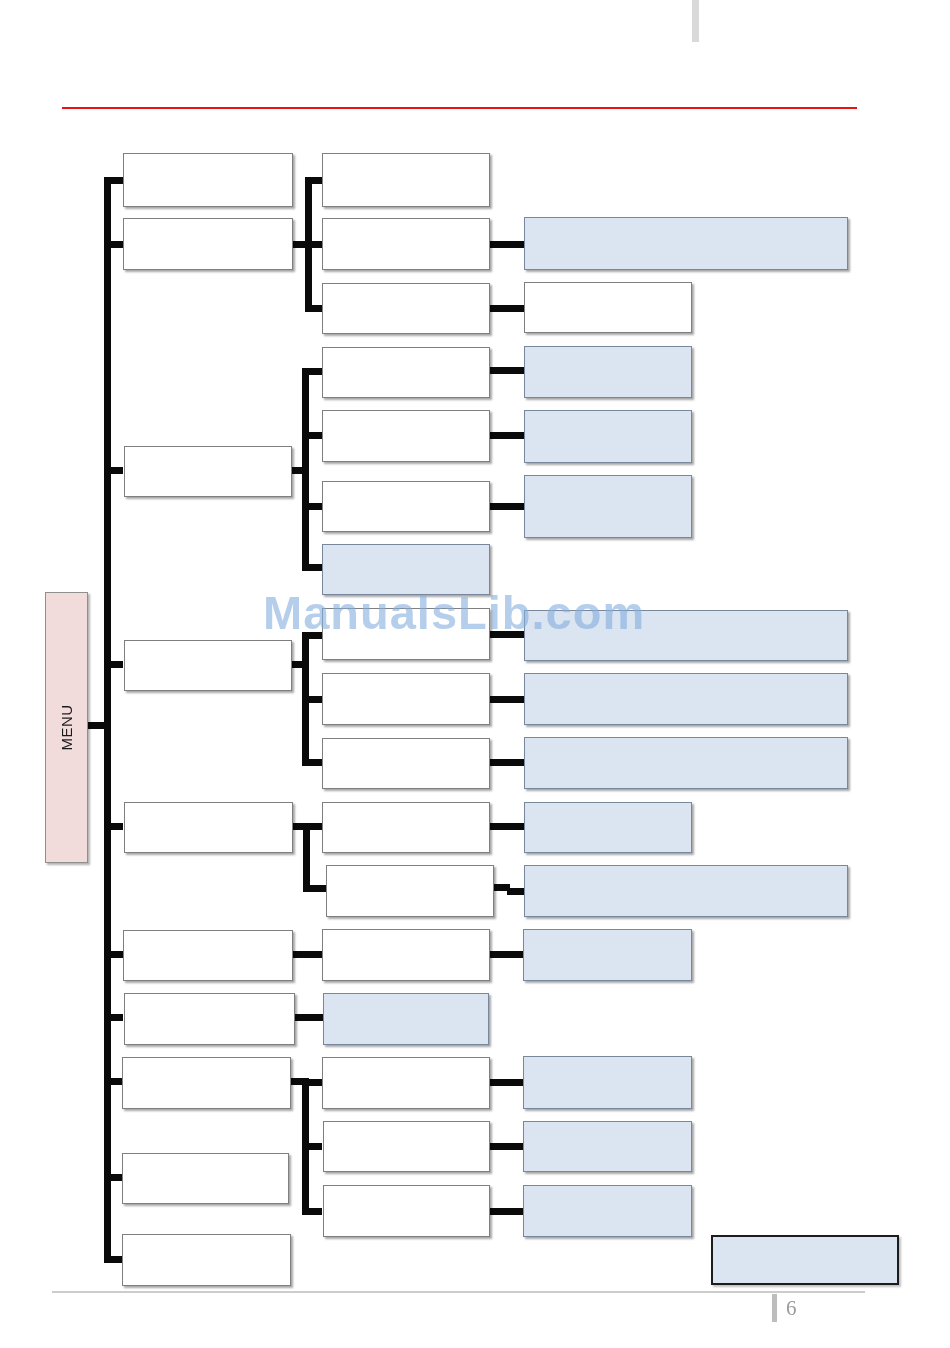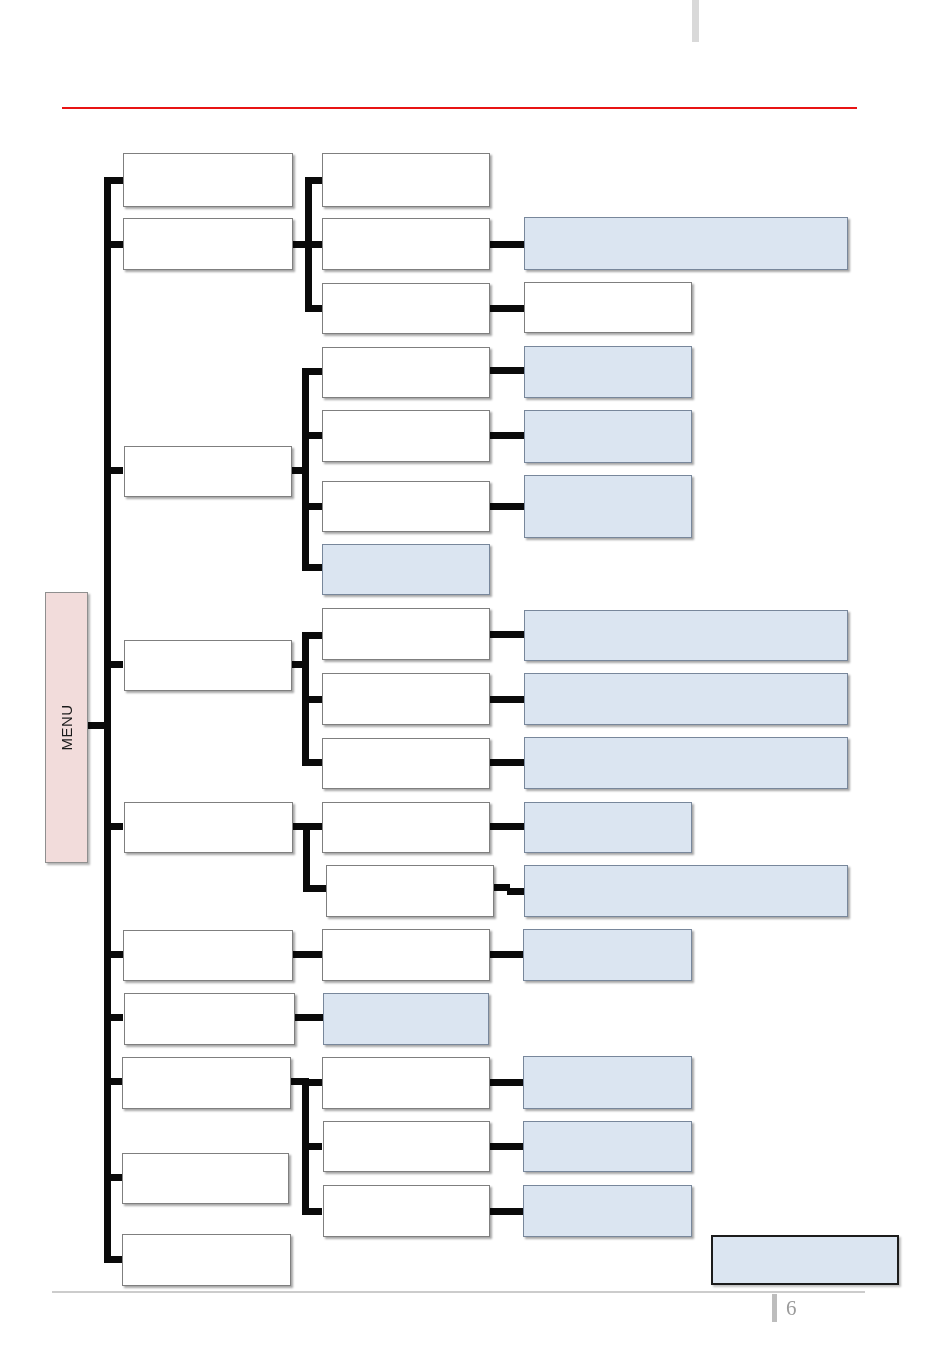--- a/index.html
+++ b/index.html
@@ -141,17 +141,18 @@
       <div class="node blue" style="left: 523px; top: 1056px; width: 169px; height: 53px;"></div>
       <div class="node blue" style="left: 523px; top: 1121px; width: 169px; height: 51px;"></div>
       <div class="node blue" style="left: 523px; top: 1185px; width: 169px; height: 52px;"></div>
       <div class="node standalone" style="left: 711px; top: 1235px; width: 188px; height: 50px;"></div>
     </div>
 
   <div class="menu-box">
     <span class="vtext">MENU</span>
   </div>
 
+  <div class="watermark">ManualsLib.com</div>
 
   <div class="footer-rule"></div>
   <div class="footer-bar"></div>
   <div class="page-number">6</div>
 </div>
 
 </body></html>

